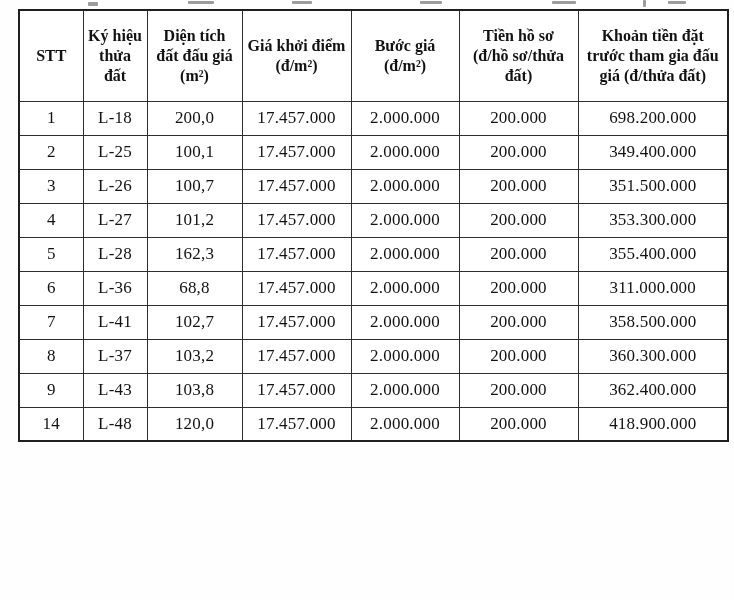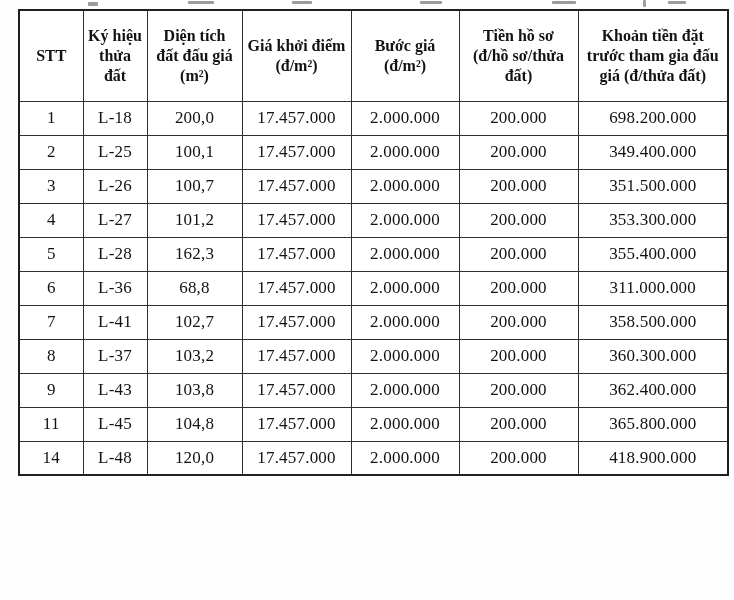--- a/index.html
+++ b/index.html
@@ -181,29 +181,20 @@
         <tr>
           <td>9</td>
           <td>L-43</td>
           <td>103,8</td>
           <td>17.457.000</td>
           <td>2.000.000</td>
           <td>200.000</td>
           <td>362.400.000</td>
         </tr>
         <tr>
-          <td>11</td>
-          <td>L-45</td>
-          <td>104,8</td>
-          <td>17.457.000</td>
-          <td>2.000.000</td>
-          <td>200.000</td>
-          <td>365.800.000</td>
-        </tr>
-        <tr>
           <td>14</td>
           <td>L-48</td>
           <td>120,0</td>
           <td>17.457.000</td>
           <td>2.000.000</td>
           <td>200.000</td>
           <td>418.900.000</td>
         </tr>
       </tbody>
   </table>

